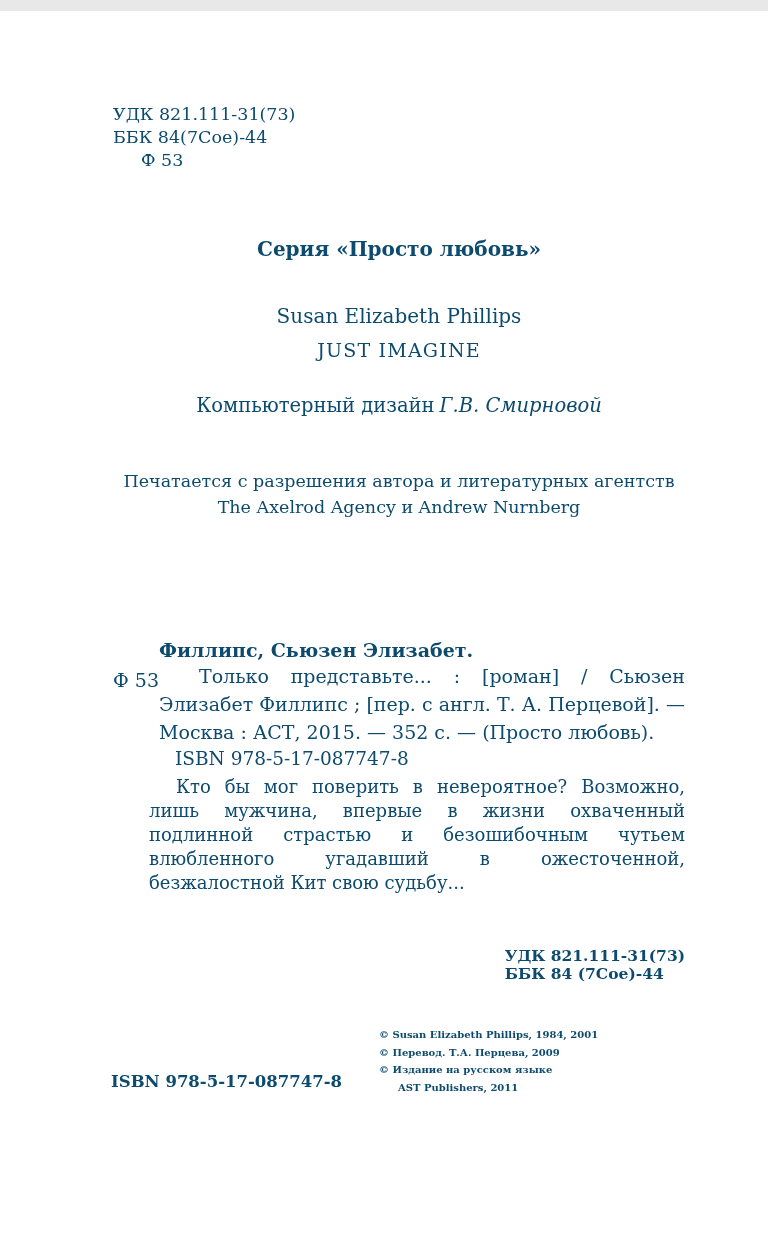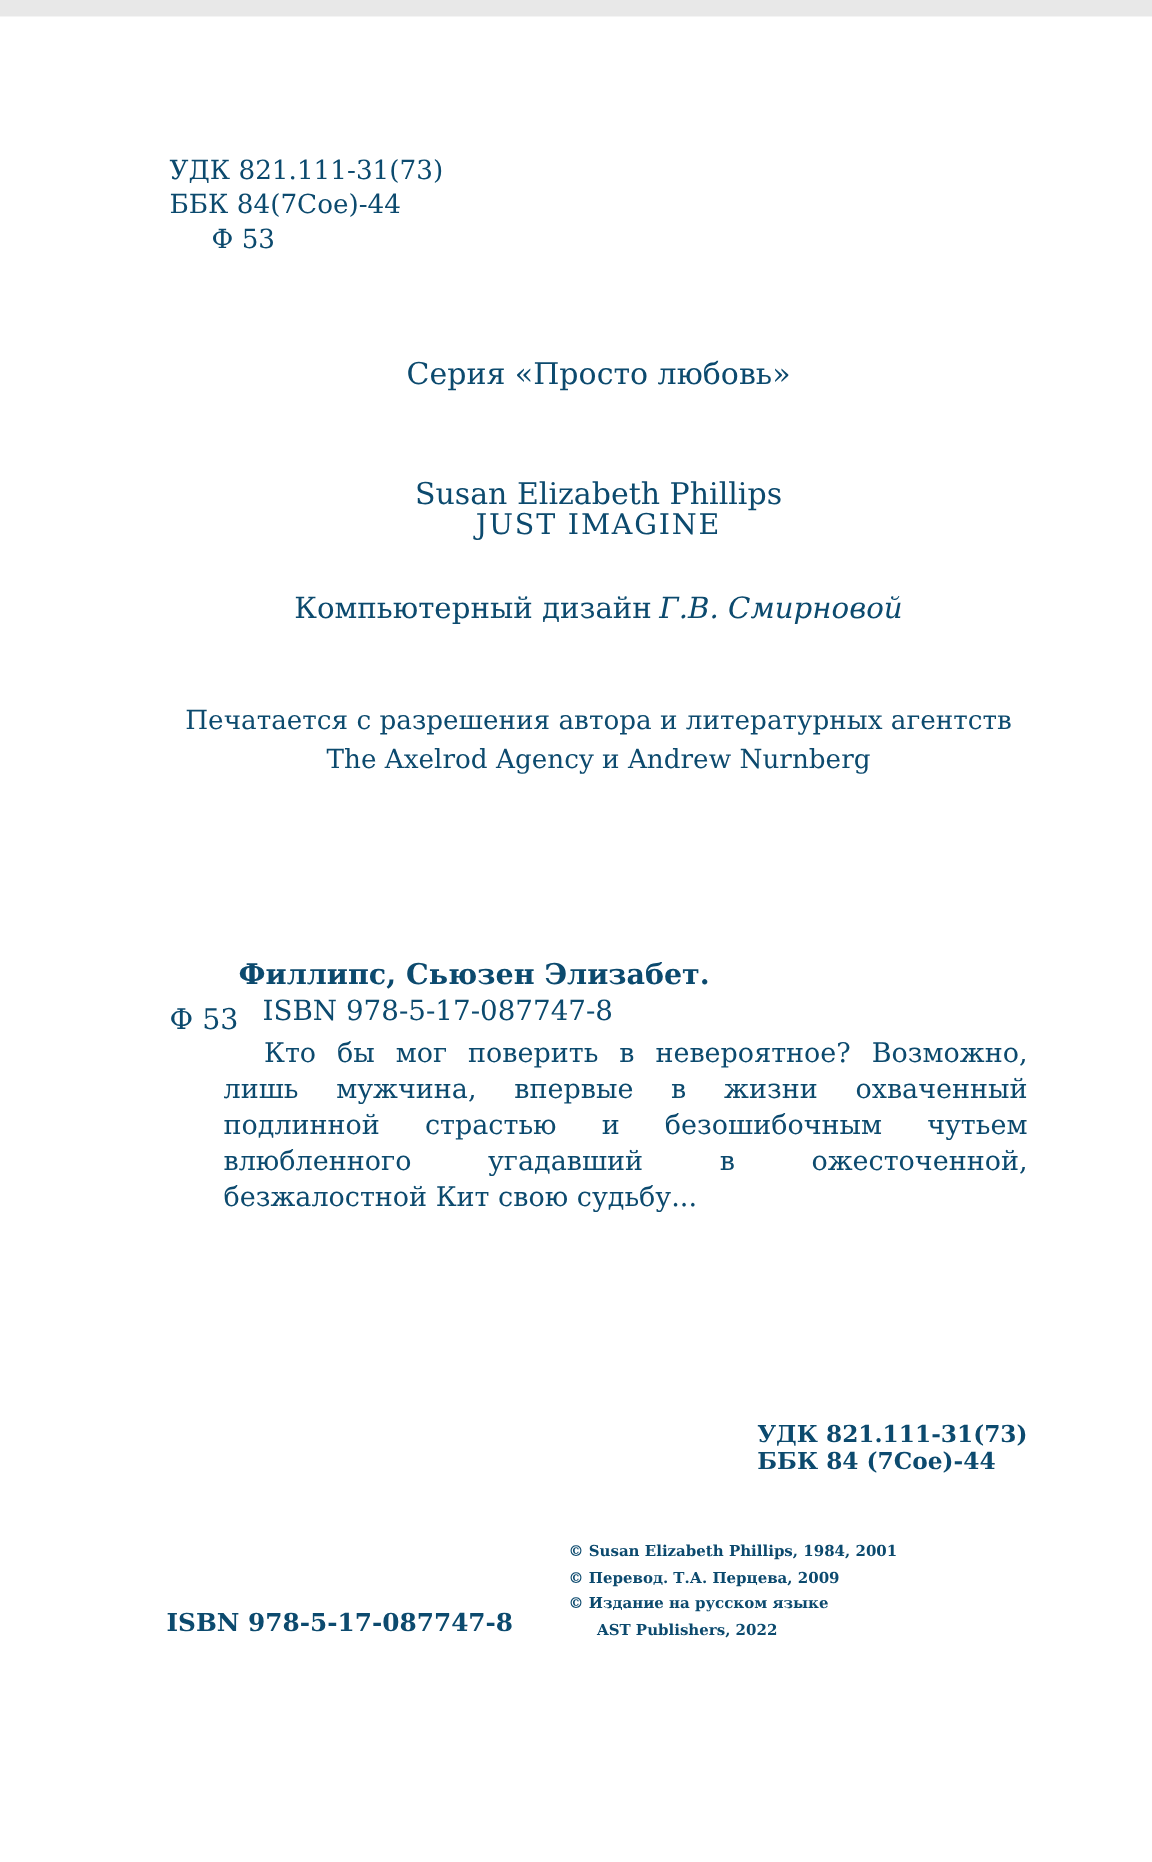--- a/index.html
+++ b/index.html
@@ -12,22 +12,22 @@
     font-family:"DejaVu Serif", serif;
     overflow:hidden;
     margin:11px auto;
   }
   .abs { position:absolute; }
   .centered { left:113px; width:572px; text-align:center; }
 
   .top-codes { left:113px; top:92px; font-size:17.5px; line-height:23px; }
   .sign-indent { padding-left:28px; }
 
-  .series-line { top:226px; font-size:20px; }
-  .orig-author { top:306px; font-size:20px; }
+  .series-line { top:226px; font-size:20px;font-weight:bold; }
+  .orig-author { top:293px; font-size:20px; }
   .orig-title  { top:328px; font-size:19px; letter-spacing:1.2px;text-align:center; }
 
   .credits    { top:380px; font-size:19.5px; line-height:30px; }
   .credits i  { font-style:italic; }
   .lbl        { margin-right:5px; }
 
   .permission { top:458px; font-size:17.5px; line-height:25.5px; }
 
   .card { left:113px; top:628px; width:572px; }
   .card-heading { margin-left:46px; font-weight:700; font-size:19px; line-height:23px; }
@@ -69,33 +69,34 @@
   </div>
 
   <div class="abs centered permission">
     <div>Печатается с разрешения автора и литературных агентств</div>
     <div>The Axelrod Agency и Andrew Nurnberg</div>
   </div>
 
   <div class="abs card">
     <div class="card-sign">Ф 53</div>
     <div class="card-heading">Филлипс, Сьюзен Элизабет.</div>
+    <div class="card-desc">Только представьте... : [роман] / Сьюзен Элизабет Филлипс ; [пер. с англ. Т. А. Перцевой]. — Москва : АСТ, 2015. — 352 с. — (Просто любовь).</div>
     <div class="card-isbn">ISBN 978-5-17-087747-8</div>
     <div class="annotation">Кто бы мог поверить в невероятное? Возможно, лишь мужчина, впервые в жизни охваченный подлинной страстью и безошибочным чутьем влюбленного угадавший в ожесточенной, безжалостной Кит свою судьбу...</div>
   </div>
 
   <div class="abs udk-block">
     <div class="udk-inner">
       <div>УДК 821.111-31(73)</div>
       <div>ББК 84 (7Сое)-44</div>
     </div>
   </div>
 
   <div class="abs footer-copy">
     <div>© Susan Elizabeth Phillips, 1984, 2001</div>
     <div>© Перевод. Т.А. Перцева, 2009</div>
     <div>© Издание на русском языке</div>
-    <div class="ast-indent">AST Publishers, 2022</div>
+    <div class="ast-indent">AST Publishers, 2011</div>
   </div>
 
   <div class="abs footer-isbn">ISBN 978-5-17-087747-8</div>
 
 </div>
 
 </body></html>

